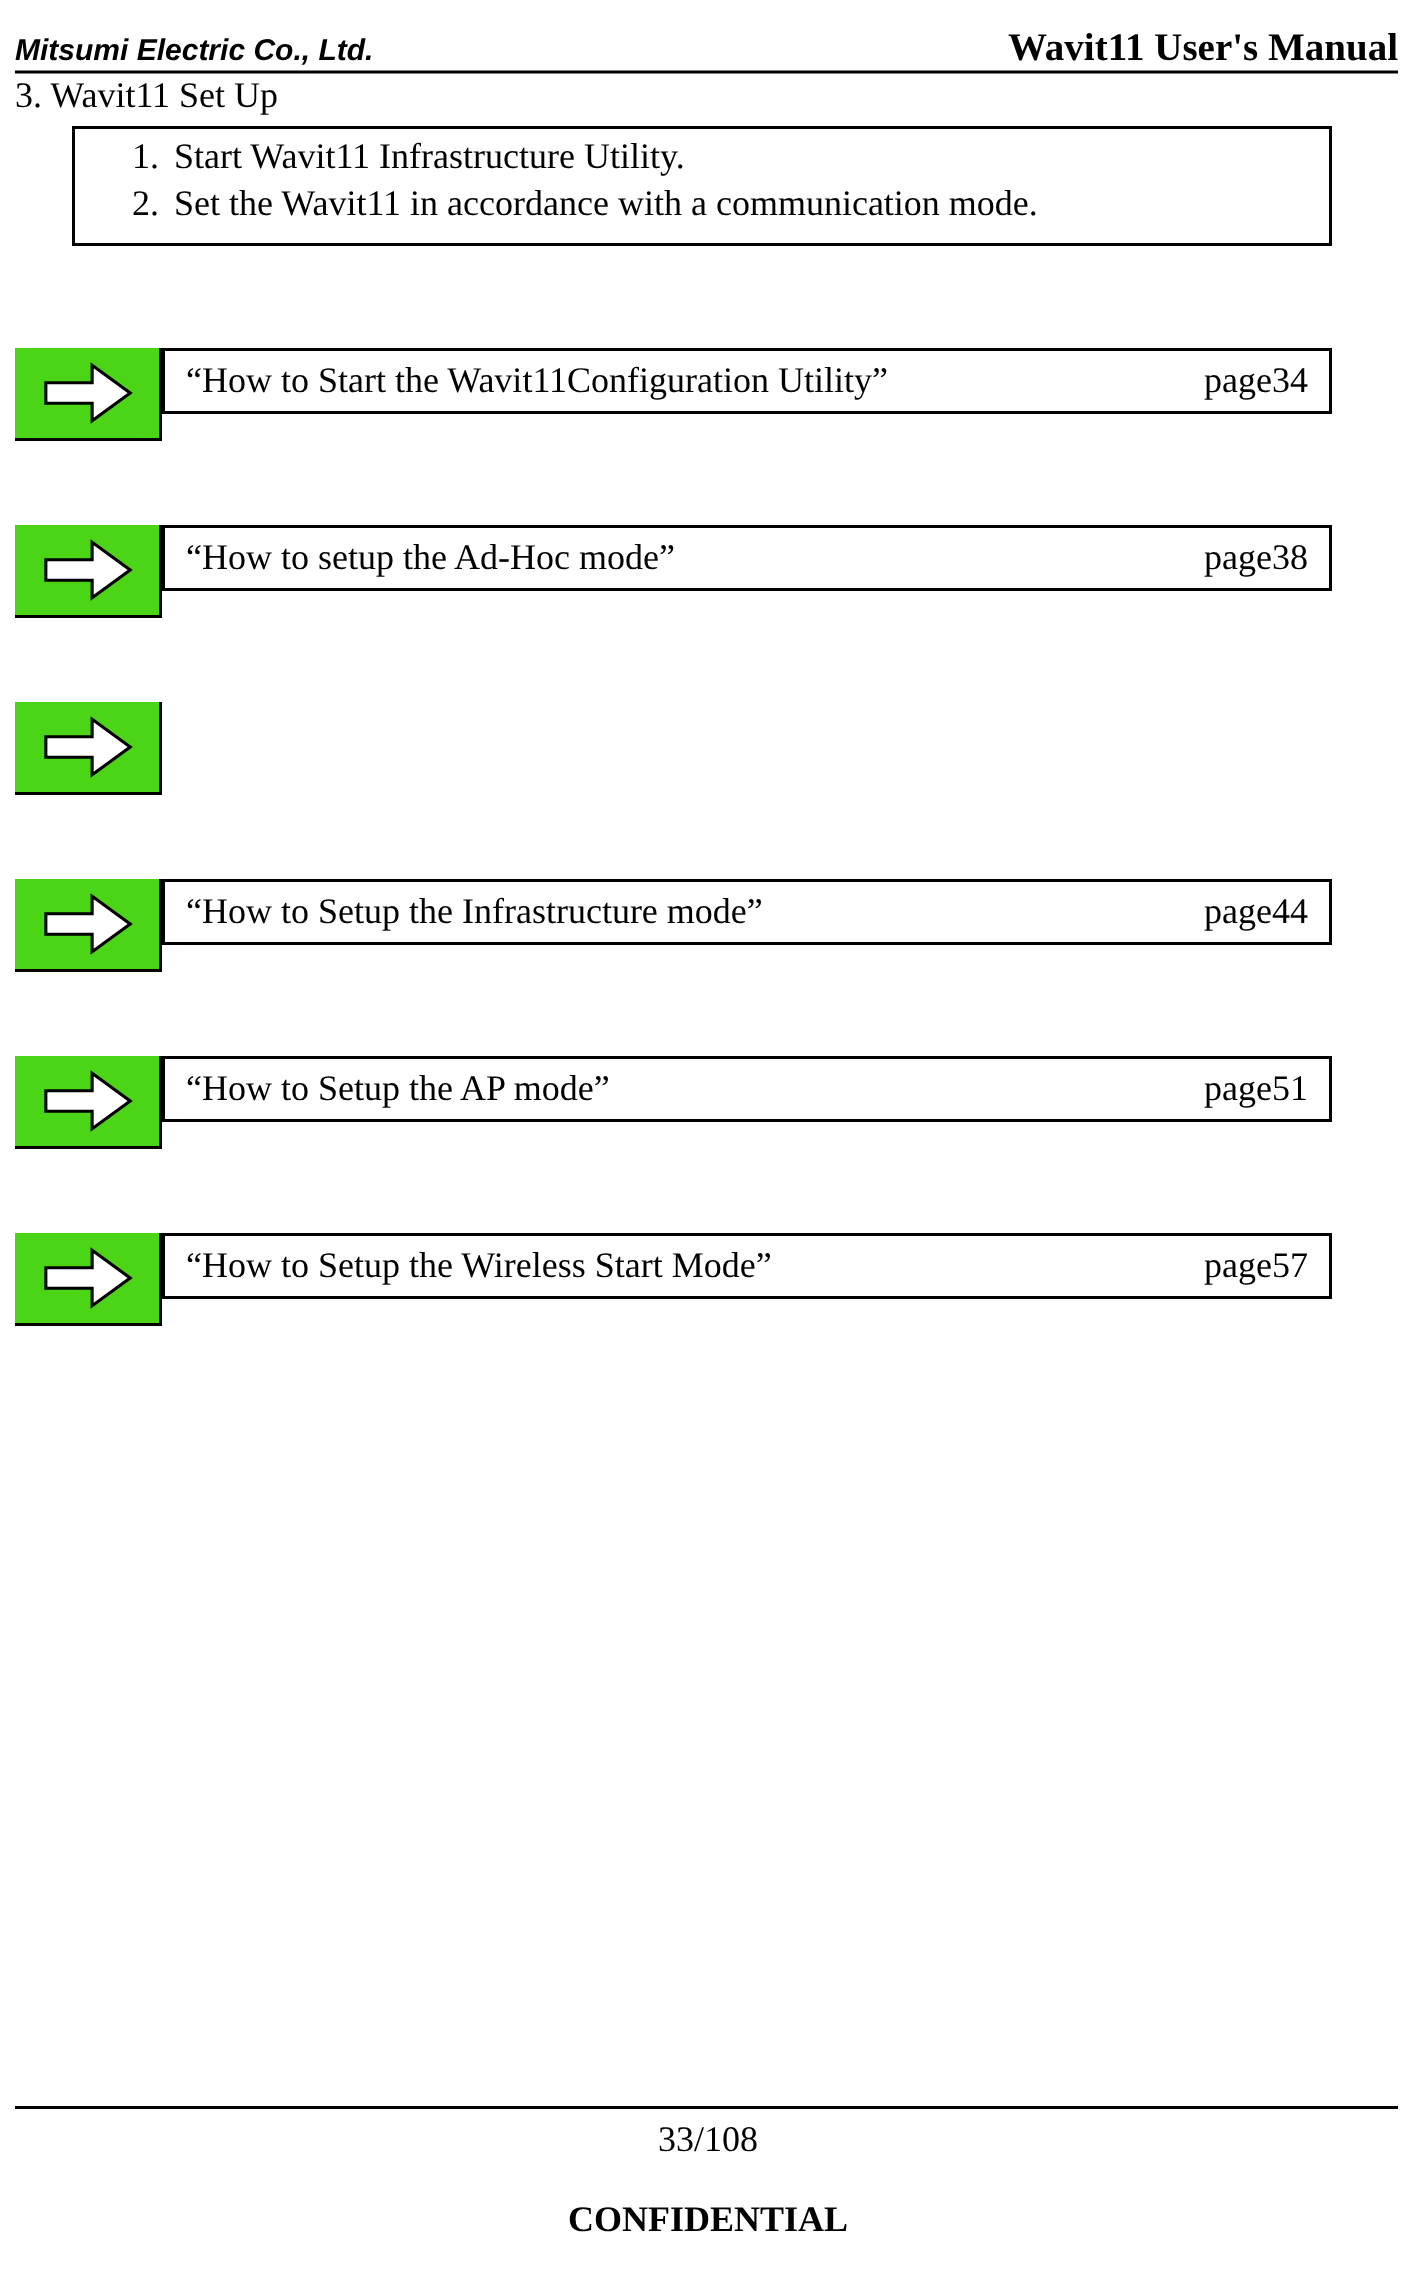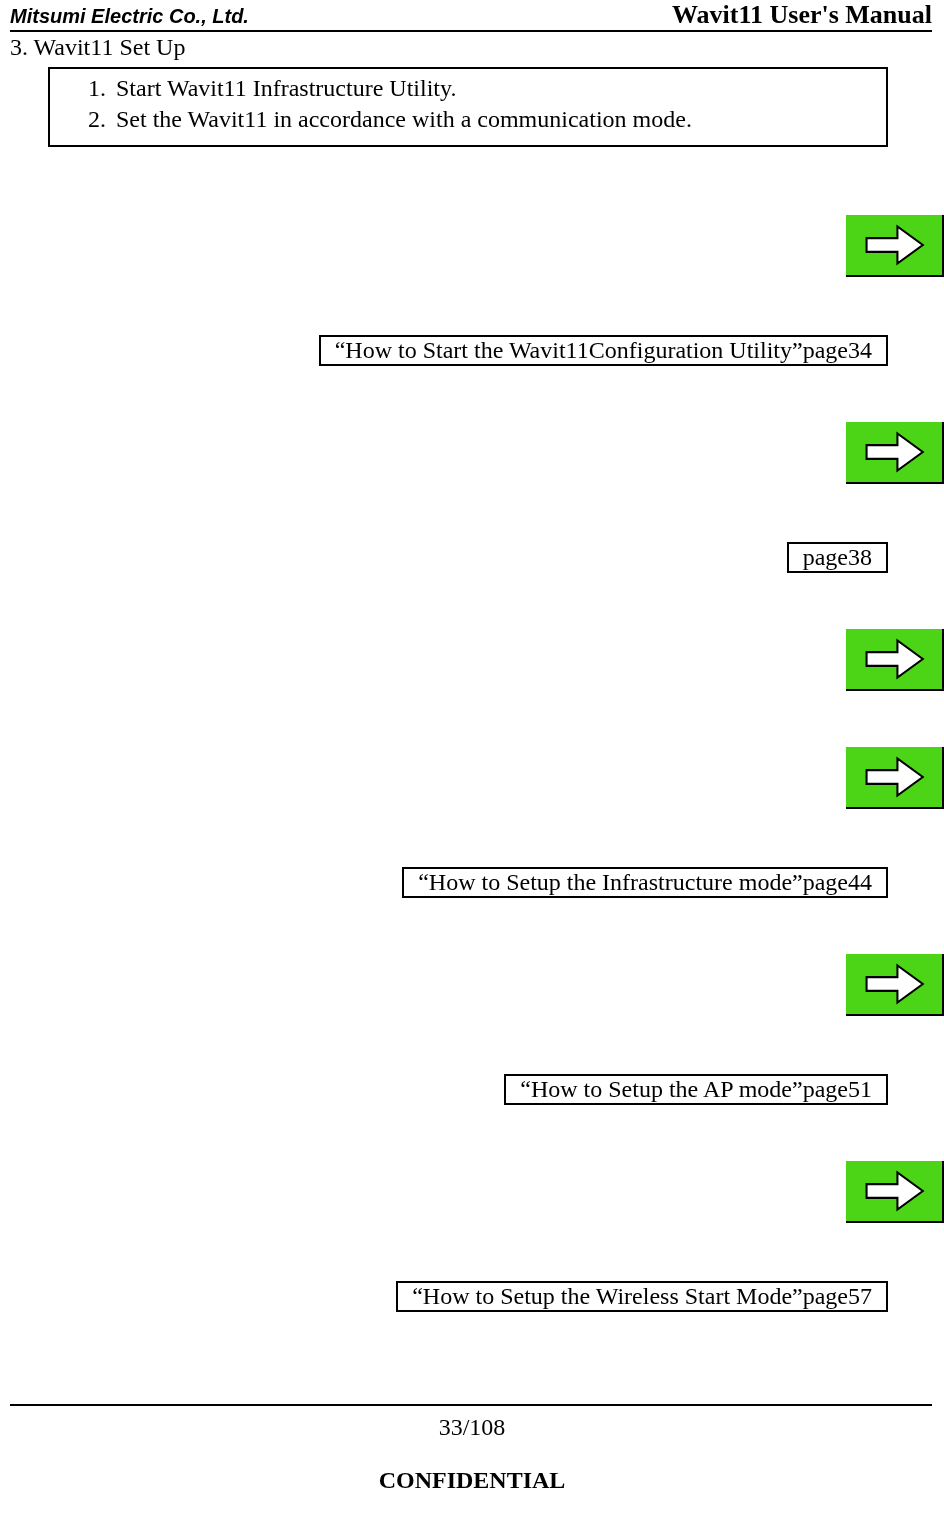--- a/index.html
+++ b/index.html
@@ -10,21 +10,21 @@
       height: 1528px;
       position: relative;
       background: #fff;
     }
     .header-row {
       display: flex;
       justify-content: space-between;
       align-items: baseline;
       border-bottom: 2px solid #000;
       margin: 0 12px 0 10px;
-      padding-top: 0;
+      padding-top: 17px;
     }
     .header-left {
       font-family: Verdana, Geneva, sans-serif;
       font-weight: bold;
       font-style: italic;
       font-size: 20px;
     }
     .header-right {
       font-family: "Times New Roman", serif;
       font-weight: bold;
@@ -48,24 +48,22 @@
     }
     .ol-list li {
       padding-left: 4px;
     }
 
     .link-rows {
       margin-top: 68px;
     }
     .link-row {
       display: flex;
-      align-items: flex-end;
+      align-items: flex-start;
       margin: 0 0 56px 10px;
-      gap: 58px;
-      flex-direction: column;
     }
     .arrow-box {
       width: 96px;
       height: 60px;
       background: #4cd416;
       border-right: 2px solid #000;
       border-bottom: 2px solid #000;
       display: flex;
       align-items: center;
       justify-content: center;
@@ -138,20 +136,21 @@
     </div>
   </div>
 
   <div class="link-row">
     <div class="arrow-box">
       <svg viewBox="0 0 100 70">
           <path d="M10 25 L55 25 L55 8 L92 35 L55 62 L55 45 L10 45 Z" fill="#fff" stroke="#000" stroke-width="3"></path>
         </svg>
     </div>
     <div class="ref-box">
+      <span>“How to setup the Ad-Hoc mode”</span>
       <span>page38</span>
     </div>
   </div>
 
   <div class="link-row">
     <div class="arrow-box">
       <svg viewBox="0 0 100 70">
           <path d="M10 25 L55 25 L55 8 L92 35 L55 62 L55 45 L10 45 Z" fill="#fff" stroke="#000" stroke-width="3"></path>
         </svg>
     </div>

